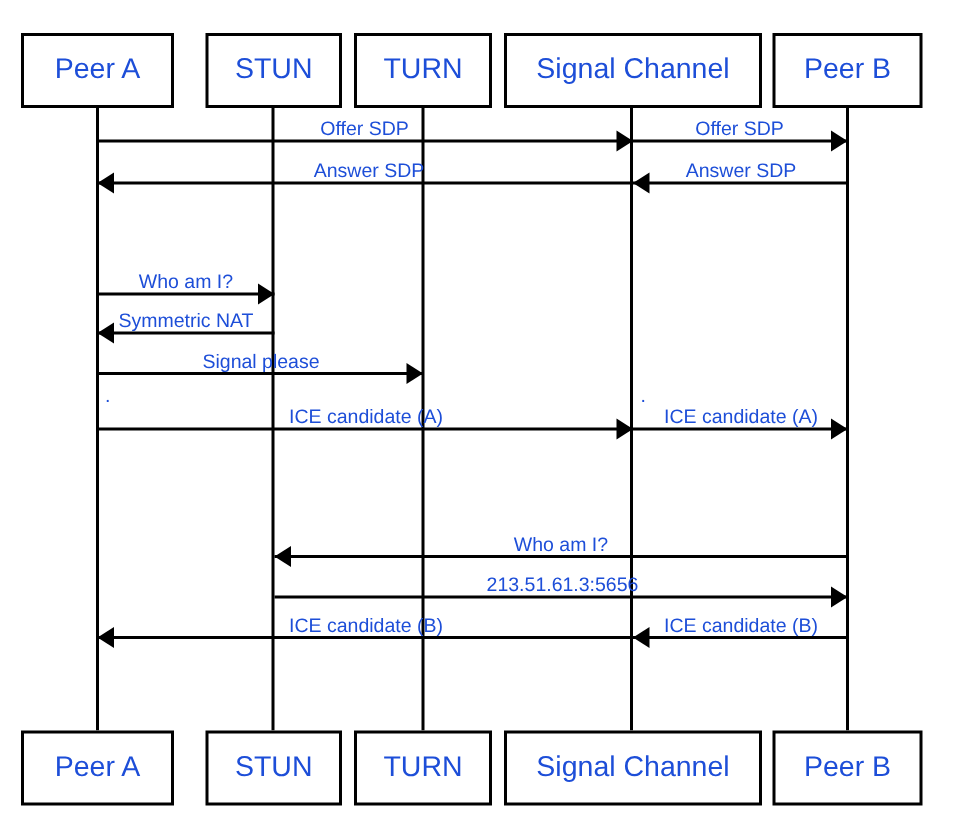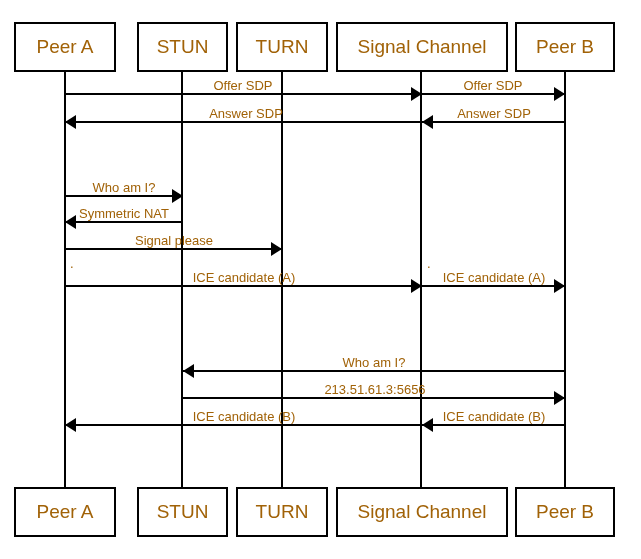--- a/index.html
+++ b/index.html
@@ -2,21 +2,21 @@
 <html><head>
 <meta charset="utf-8">
 <style>
   html, body { margin: 0; padding: 0; background: #ffffff; }
   .diagram {
     position: relative;
     width: 641px;
     height: 559px;
     background: #ffffff;
     font-family: "Liberation Sans", sans-serif;
-    color: #a16207;
+    color: #1d4ed8;
     overflow: hidden;
   }
   .box {
     position: absolute;
     height: 50px;
     box-sizing: border-box;
     border: 2px solid #000000;
     background: #ffffff;
     display: flex;
     align-items: center;

